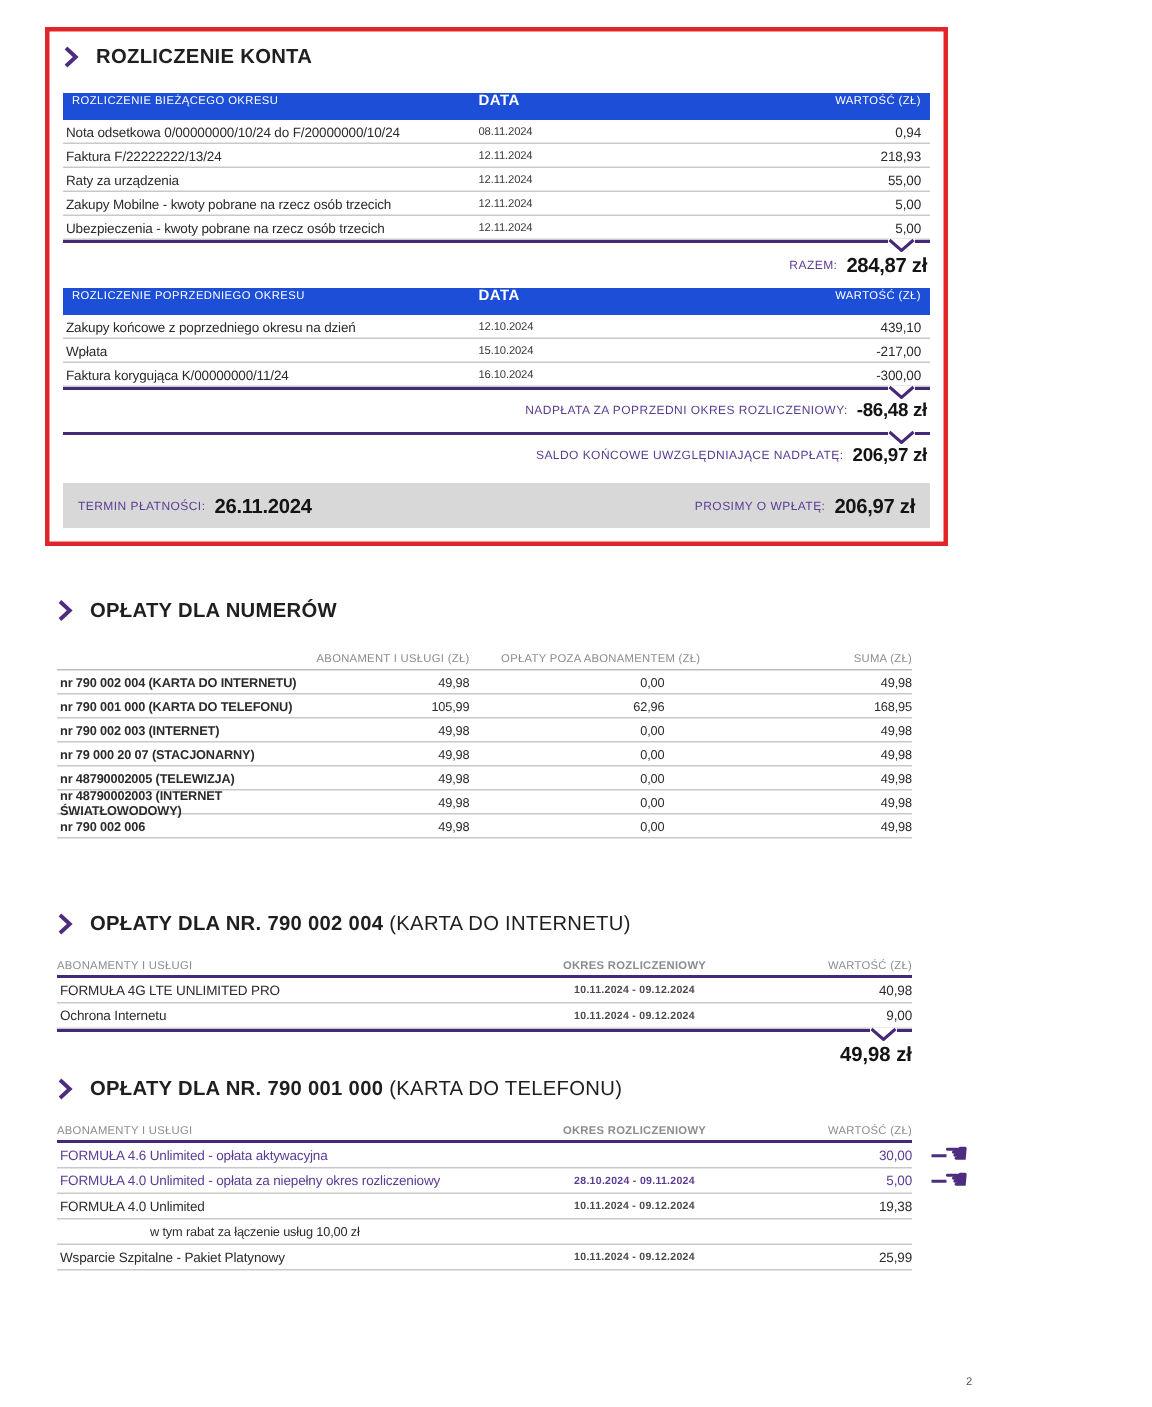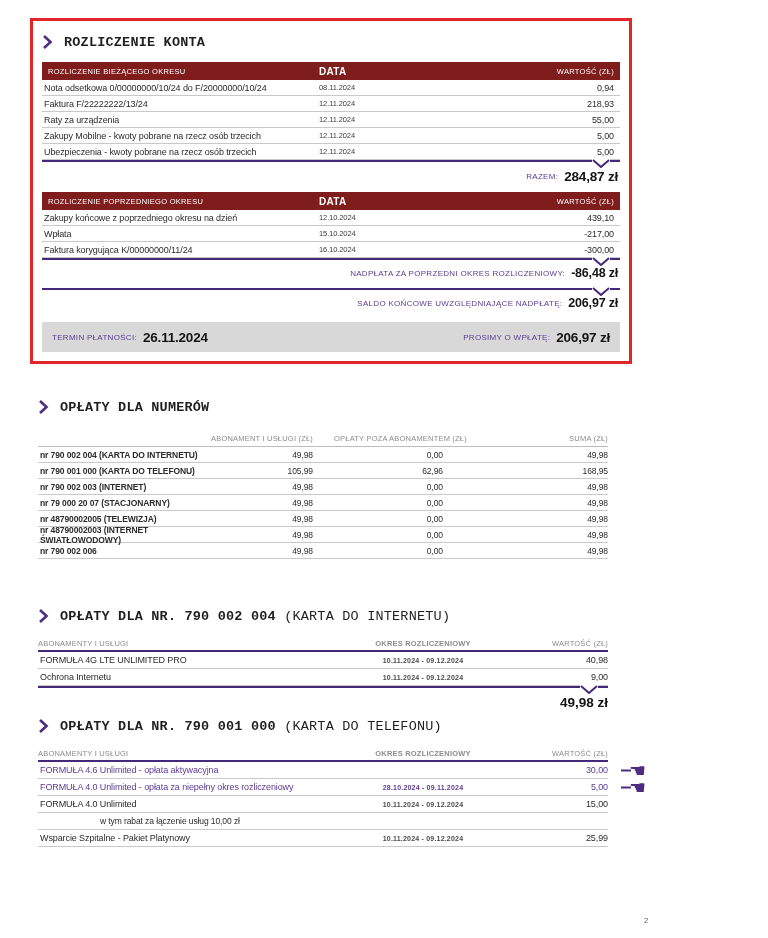--- a/index.html
+++ b/index.html
@@ -4,26 +4,26 @@
 <style>
   * { margin:0; padding:0; box-sizing:border-box; }
   html,body { background:#ffffff; }
   body { font-family:"Liberation Sans","DejaVu Sans",sans-serif; color:#2b2b2b; }
   .page { position:relative; width:768px; height:938px; background:#fff; overflow:hidden; }
 
   
   .redbox { position:absolute; left:30px; top:18px; width:602px;
             border:3px solid #e2242b; padding:9px 9px 9px 9px; background:#fff; }
 
-  .sec-title { display:flex; align-items:center; gap:11px; height:24px;font-family:Liberation Mono, monospace; }
+  .sec-title { display:flex; gap:11px; height:24px; }
   .sec-title .t { font-size:13.5px; font-weight:bold; color:#1f1f1f; letter-spacing:.2px; }
   .sec-title .t .norm { font-weight:normal; }
   .chev { flex:0 0 auto; }
 
-  .phead { display:flex; align-items:center; height:18px; background:#7f1d1d; color:#fff;
+  .phead { display:flex; align-items:flex-start; height:18px; background:#1d4ed8; color:#fff;
            font-size:7.5px; letter-spacing:.3px; padding:0 6px; margin-top:8px; }
   .phead .c2 { font-size:10px;font-weight:bold; }
   .arows { position:relative; border-bottom:2px solid #44297b; }
   .ar { display:flex; align-items:center; height:16px; border-bottom:1px solid #c9c9c9;
         font-size:9px; letter-spacing:-.1px; padding:0 6px 0 2px; color:#2b2b2b; }
   .ar:last-child { border-bottom:none; }
   .c1 { flex:1; text-align:left; }
   .c2 { width:175px; text-align:left; }
   .ar .c2 { font-size:7.5px; color:#3a3a3a; }
   .c3 { width:120px; text-align:right; }
@@ -308,21 +308,21 @@
         <span class="dc2">28.10.2024 - 09.11.2024</span>
         <span class="dc3">5,00</span>
         <span class="hand">
             <span class="dash"></span>
             <span class="glyph">☚</span>
           </span>
       </div>
       <div class="dr">
         <span class="dc1">FORMUŁA 4.0 Unlimited</span>
         <span class="dc2">10.11.2024 - 09.12.2024</span>
-        <span class="dc3">15,00</span>
+        <span class="dc3">19,38</span>
       </div>
       <div class="dr">
         <span class="dc1 indent">w tym rabat za łączenie usług 10,00 zł</span>
         <span class="dc2"></span>
         <span class="dc3"></span>
       </div>
       <div class="dr">
         <span class="dc1">Wsparcie Szpitalne - Pakiet Platynowy</span>
         <span class="dc2">10.11.2024 - 09.12.2024</span>
         <span class="dc3">25,99</span>

